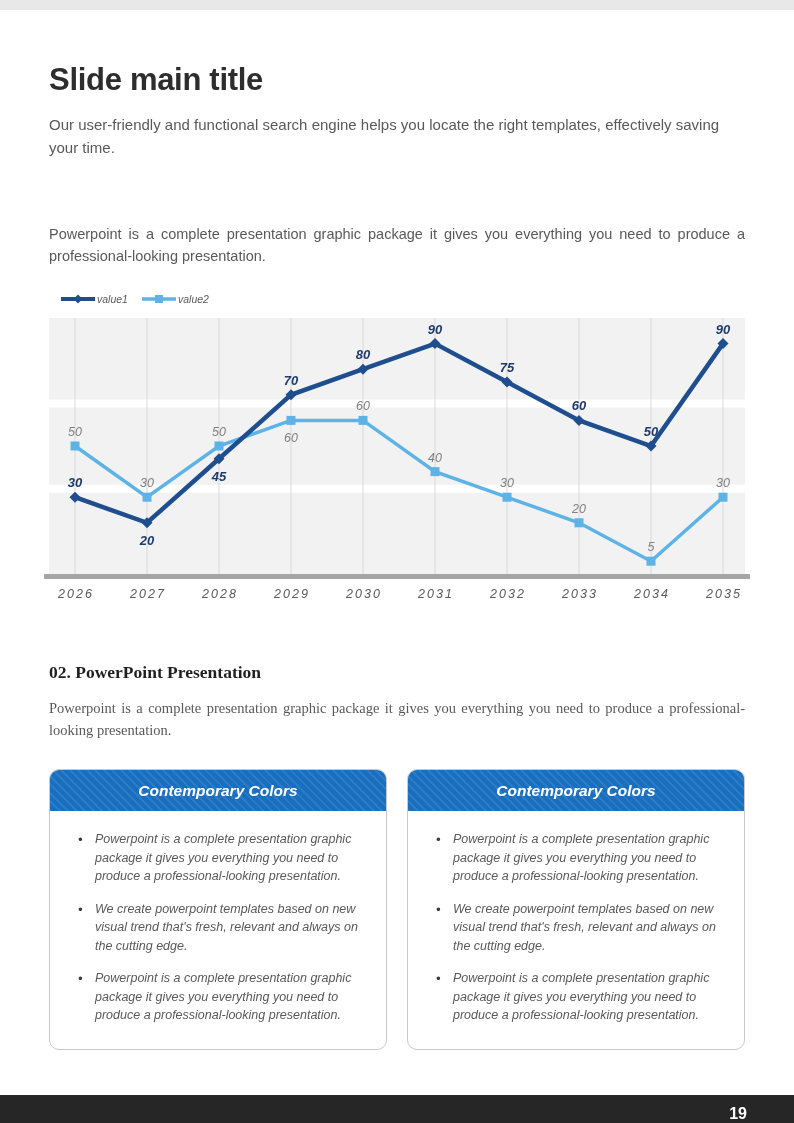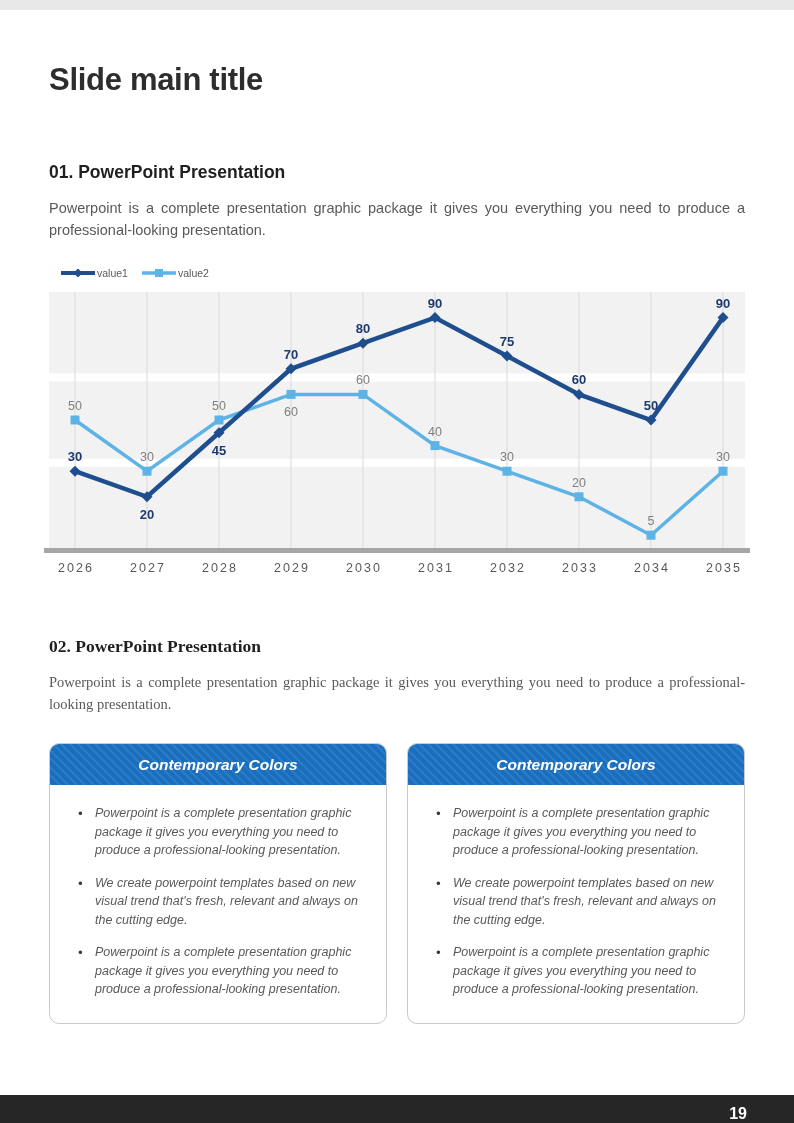--- a/index.html
+++ b/index.html
@@ -36,21 +36,21 @@
   .sec-01 { margin-top: 64px; }
   .sec-02 { margin-top: 56px; font-family: Liberation Serif, serif; }
   p.section-body {
     margin: 14px 0 0;
     font-size: 14.5px;
     line-height: 1.52;
     color: #595959;
     text-align: justify;
   }
   
-  .chart-figure { margin-top: 26px; }
+  .chart-figure { margin-top: 26px; font-style: italic; }
   .chart-legend {
     display: flex;
     align-items: center;
     gap: 14px;
     margin-left: 12px;
     font-size: 10.5px;
     color: #595959;
     height: 12px;
   }
   .legend-item { display: inline-flex; align-items: center; }
@@ -110,23 +110,23 @@
     font-size: 16px;
     font-weight: 700;
   }
 </style>
 </head>
 <body>
 
 <div class="page">
 
   <h1 class="page-title">Slide main title</h1>
+  <p class="subtitle">Our user-friendly and functional search engine helps you locate the right templates, effectively saving your time.</p>
 
   <section class="sec-01">
-    <h2 class="section-heading">01. PowerPoint Presentation</h2>
     <p class="section-body">Powerpoint is a complete presentation graphic package it gives you everything you need to produce a professional-looking presentation.</p>
   </section>
 
   <div class="chart-figure">
     <div class="chart-legend">
         <span class="legend-item">
           <svg width="34" height="10">
             <line x1="0" y1="5" x2="34" y2="5" stroke="#1f4e8f" stroke-width="4"></line>
             <path d="M 17 0.5 L 21.5 5 L 17 9.5 L 12.5 5 Z" fill="#1f4e8f"></path>
           </svg>

